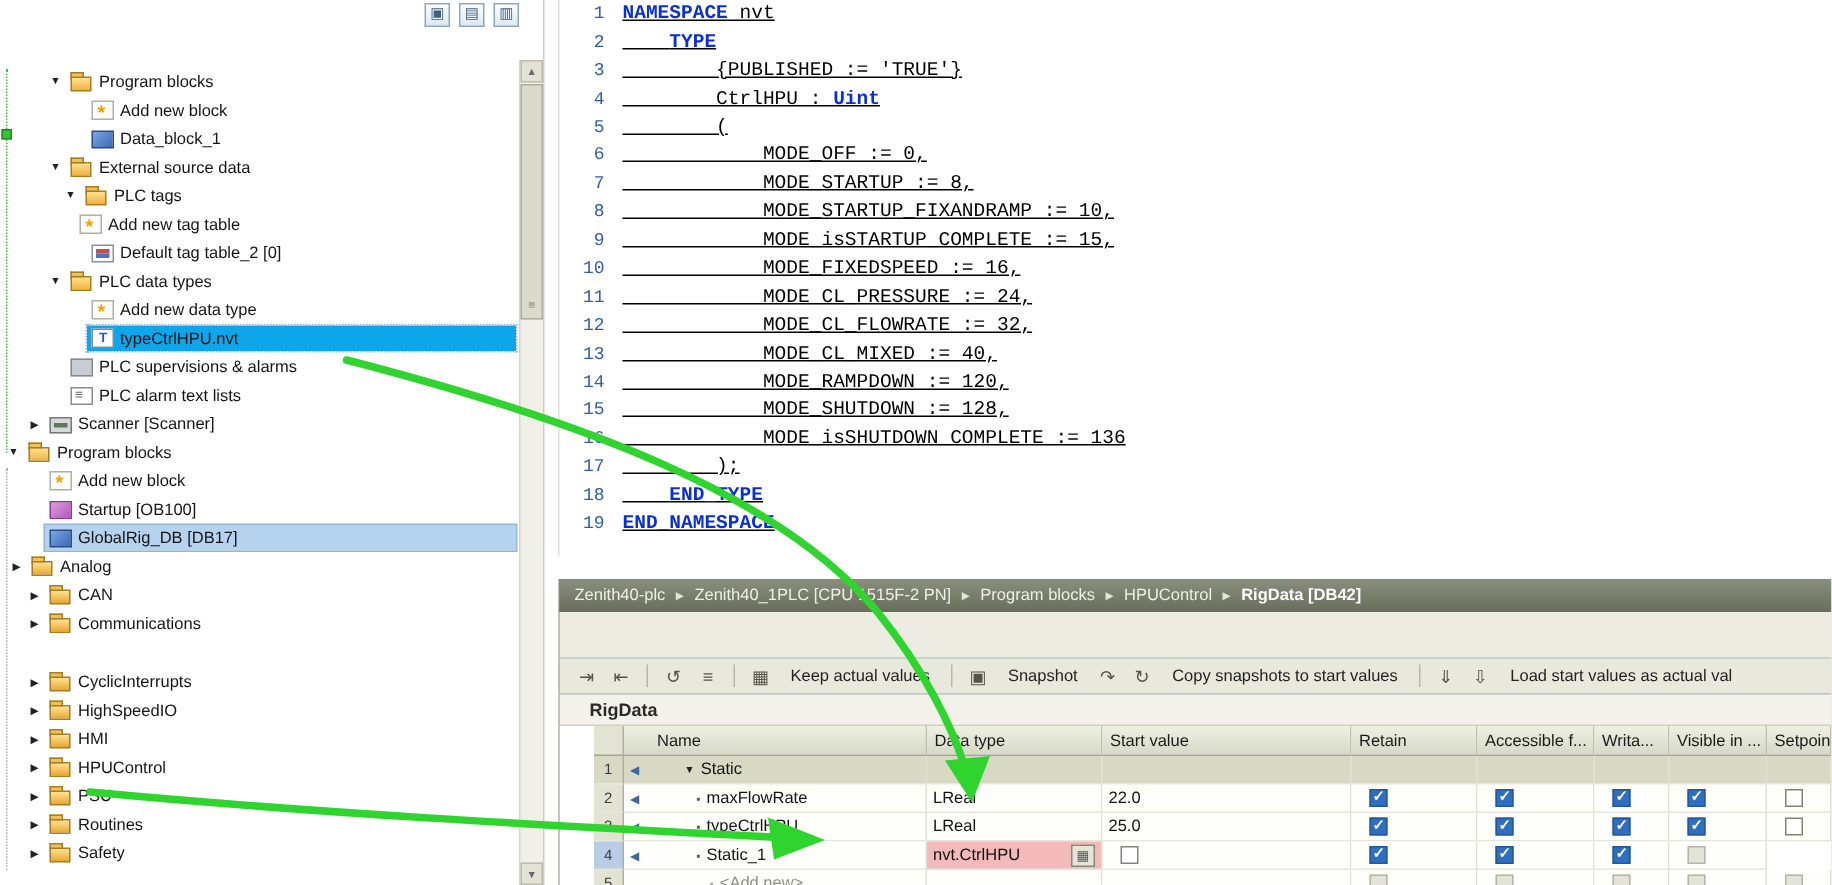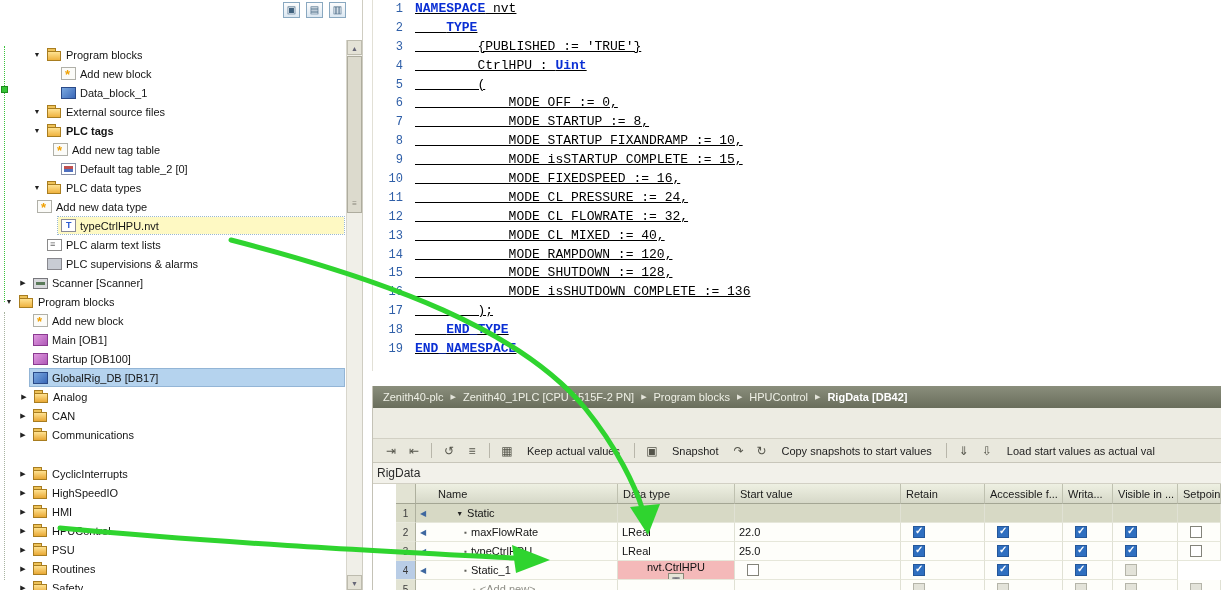--- a/index.html
+++ b/index.html
@@ -9,21 +9,21 @@
 
   
   .left-panel{position:absolute;left:0;top:0;width:363px;height:590px;background:#fff;border-right:1px solid #cfcdc2;}
   .panel-top-buttons{position:absolute;top:2px;right:16px;display:flex;gap:6px;z-index:5;}
   .pbtn{width:17px;height:16px;border:1px solid #89a8c0;background:linear-gradient(#fdfdfd,#dce8f2);color:#3f617e;font-size:10px;line-height:14px;text-align:center;}
   .tree{position:absolute;top:45px;left:0;right:16px;bottom:0;overflow:hidden;}
   .tree-row{height:19px;display:flex;align-items:center;white-space:nowrap;}
   .expander{width:14px;flex:0 0 14px;font-size:7px;color:#222;text-align:center;}
   .row-inner{flex:1;min-width:0;display:flex;align-items:center;height:17px;padding:0 3px;margin-right:2px;}
   .row-inner.sel-strong{background:#b5d3ee;outline:1px solid #93b5d6;}
-  .row-inner.sel-light{background:#fef9c3;outline:1px dotted #9ab8d0;}
+  .row-inner.sel-light{background:#0ea5e9;outline:1px dotted #9ab8d0;}
   .tlabel{font-size:11px;color:#151515;overflow:hidden;text-overflow:ellipsis;}
   .ticon{width:15px;height:13px;flex:0 0 15px;margin-right:4px;position:relative;display:inline-block;}
   [class*="ic-folder"]::before{content:"";position:absolute;left:0;top:0;width:7px;height:4px;background:#eec258;border:1px solid #a87d20;border-bottom:none;}
   [class*="ic-folder"]::after{content:"";position:absolute;left:0;top:3px;right:1px;bottom:0;background:linear-gradient(#ffe291,#eeb23f);border:1px solid #a87d20;}
   .ic-folder-group::after{background:linear-gradient(#ffe291,#e8a835);}
   .ic-add-item{background:#fbfbf8;border:1px solid #b0b0a8;width:13px;height:13px;}
   .ic-add-item::before{content:"*";position:absolute;left:3px;top:-1px;color:#f0a000;font-weight:bold;font-size:13px;}
   .ic-block-db{width:12px;height:12px;margin-top:1px;background:linear-gradient(135deg,#7aa8e0,#3a68b8);border:1px solid #2a4a88;}
   .ic-block-ob{width:12px;height:12px;margin-top:1px;background:linear-gradient(135deg,#e09ae0,#b05ab8);border:1px solid #8a3a90;}
   .ic-tag-table{background:#fff;border:1px solid #8890a8;width:13px;height:12px;}
@@ -57,37 +57,37 @@
   .bottom{position:absolute;left:372px;top:386px;width:849px;height:219px;background:#0f766e;border-left:1px solid #c4c2b6;}
   .breadcrumb{height:22px;background:linear-gradient(#8a8e7c,#696d5b);display:flex;align-items:center;color:#fff;padding-left:10px;gap:7px;}
   .crumb{color:#eff0e6;font-size:11px;}
   .crumb.last{font-weight:bold;color:#fff;}
   .crumb-sep{font-size:7px;color:#e4e4da;}
   .band{height:31px;background:#edece3;border-bottom:1px solid #d2d0c4;}
   .db-toolbar{height:24px;background:#e9e8dd;display:flex;align-items:center;padding-left:8px;gap:3px;border-bottom:1px solid #c8c6ba;}
   .tb-icon{width:20px;height:18px;text-align:center;line-height:17px;color:#54544a;font-size:12px;border:1px solid transparent;}
   .tb-label{font-size:11px;color:#222;margin:0 7px;white-space:nowrap;}
   .tb-sep{width:1px;height:15px;background:#b8b6aa;margin:0 4px;}
-  .db-title{height:21px;background:#f2f1ea;border-bottom:1px solid #d2d0c4;display:flex;align-items:center;padding-left:4px;font-weight:normal;font-size:12px;color:#2a2a2a;}
+  .db-title{height:21px;background:#f2f1ea;border-bottom:1px solid #d2d0c4;display:flex;align-items:center;padding-left:20px;font-weight:bold;font-size:12px;color:#2a2a2a;}
   .db-table{position:absolute;left:0;top:98px;right:0;bottom:0;background:#fff;}
   .tr{display:grid;grid-template-columns:20px 202px 117px 166px 84px 78px 50px 65px minmax(0,1fr);padding-left:23px;}
   .th{height:20px;background:linear-gradient(#eef0e2,#d6d8c8);border-right:1px solid #bfc1b0;border-bottom:1px solid #a4a694;font-size:11px;color:#1a1a1a;display:flex;align-items:center;padding:0 5px;white-space:nowrap;overflow:hidden;}
   .th.name-h{padding-left:22px;}
   .td{height:19px;background:#fefefa;border-right:1px solid #e0e1d4;border-bottom:1px solid #e6e7da;display:flex;align-items:center;padding:0 4px;font-size:11px;white-space:nowrap;overflow:hidden;}
   .numcell{background:#e2e3d3;border-right:1px solid #aeb09e;justify-content:center;color:#3a3a3a;font-size:10px;padding:0;}
   .numcell.cur{background:#b9cde6;}
   .tr.group .td{background:#d7d9c5;}
   .rowicon{color:#3f68a0;font-size:8px;flex:0 0 auto;}
   .nspacer{display:inline-block;flex:0 0 auto;}
   .gexp{font-size:7px;color:#222;margin-right:4px;}
   .bullet{font-size:8px;color:#5e5e58;margin-right:4px;}
   .bullet.gray{color:#b0b0a6;}
   .nlabel{color:#141414;}
   .nlabel.addnew{color:#8e8e86;}
-  .dtcell.dt-error{background:#f4b9b9;flex-direction:column;}
+  .dtcell.dt-error{background:#f4b9b9;}
   .dttext{flex:1;}
   .dtbtn{width:16px;height:15px;flex:0 0 16px;background:#e6e4d6;border:1px solid #8a8878;font-size:9px;line-height:13px;text-align:center;color:#556;}
   .svcell.editing{padding:0 2px;}
   .sv-input{flex:1;height:15px;border:1px solid #9aa8b8;background:#fff;display:flex;align-items:center;padding:0 4px;}
   .sv-ph{color:#a6a6a2;}
   .cbcell{padding-left:12px;}
   .cb{width:12px;height:12px;border:1px solid #83837a;background:#fff;position:relative;flex:0 0 12px;}
   .cb.checked{background:#2f6fc0;border-color:#24579a;}
   .cb.checked::after{content:"✓";position:absolute;left:1px;top:-2px;color:#fff;font-size:10px;font-weight:bold;}
   .cb.disabled{background:#e3e3d9;border-color:#b5b5a9;}
@@ -128,24 +128,24 @@
           <span class="expander"></span>
           <span class="row-inner">
             <span class="ticon ic-block-db"></span>
             <span class="tlabel">Data_block_1</span>
           </span>
         </div>
         <div class="tree-row" style="padding-left: 30px;">
           <span class="expander">▼</span>
           <span class="row-inner">
             <span class="ticon ic-folder-plain"></span>
-            <span class="tlabel">External source files</span>
-          </span>
-        </div>
-        <div class="tree-row" style="padding-left: 30px; font-weight: bold;">
+            <span class="tlabel">External source data</span>
+          </span>
+        </div>
+        <div class="tree-row" style="padding-left: 40px;">
           <span class="expander">▼</span>
           <span class="row-inner">
             <span class="ticon ic-folder-tags"></span>
             <span class="tlabel">PLC tags</span>
           </span>
         </div>
         <div class="tree-row" style="padding-left: 36px;">
           <span class="expander"></span>
           <span class="row-inner">
             <span class="ticon ic-add-item"></span>
@@ -159,91 +159,84 @@
             <span class="tlabel">Default tag table_2 [0]</span>
           </span>
         </div>
         <div class="tree-row" style="padding-left: 30px;">
           <span class="expander">▼</span>
           <span class="row-inner">
             <span class="ticon ic-folder-types"></span>
             <span class="tlabel">PLC data types</span>
           </span>
         </div>
-        <div class="tree-row" style="padding-left: 20px;">
+        <div class="tree-row" style="padding-left: 44px;">
           <span class="expander"></span>
           <span class="row-inner">
             <span class="ticon ic-add-item"></span>
             <span class="tlabel">Add new data type</span>
           </span>
         </div>
         <div class="tree-row" style="padding-left: 44px;">
           <span class="expander"></span>
           <span class="row-inner sel-light">
             <span class="ticon ic-udt"></span>
             <span class="tlabel">typeCtrlHPU.nvt</span>
           </span>
         </div>
         <div class="tree-row" style="padding-left: 30px;">
           <span class="expander"></span>
           <span class="row-inner">
+            <span class="ticon ic-supervisions"></span>
+            <span class="tlabel">PLC supervisions &amp; alarms</span>
+          </span>
+        </div>
+        <div class="tree-row" style="padding-left: 30px;">
+          <span class="expander"></span>
+          <span class="row-inner">
             <span class="ticon ic-alarm-list"></span>
             <span class="tlabel">PLC alarm text lists</span>
           </span>
         </div>
-        <div class="tree-row" style="padding-left: 30px;">
-          <span class="expander"></span>
-          <span class="row-inner">
-            <span class="ticon ic-supervisions"></span>
-            <span class="tlabel">PLC supervisions &amp; alarms</span>
-          </span>
-        </div>
         <div class="tree-row" style="padding-left: 16px;">
           <span class="expander">▶</span>
           <span class="row-inner">
             <span class="ticon ic-device"></span>
             <span class="tlabel">Scanner [Scanner]</span>
           </span>
         </div>
         <div class="tree-row" style="padding-left: 2px;">
           <span class="expander">▼</span>
           <span class="row-inner">
             <span class="ticon ic-folder-program"></span>
             <span class="tlabel">Program blocks</span>
           </span>
         </div>
         <div class="tree-row" style="padding-left: 16px;">
           <span class="expander"></span>
           <span class="row-inner">
             <span class="ticon ic-add-item"></span>
             <span class="tlabel">Add new block</span>
-          </span>
-        </div>
-        <div class="tree-row" style="padding-left: 16px;">
-          <span class="expander"></span>
-          <span class="row-inner">
-            <span class="ticon ic-block-ob"></span>
-            <span class="tlabel">Main [OB1]</span>
           </span>
         </div>
         <div class="tree-row" style="padding-left: 16px;">
           <span class="expander"></span>
           <span class="row-inner">
             <span class="ticon ic-block-ob"></span>
             <span class="tlabel">Startup [OB100]</span>
           </span>
         </div>
         <div class="tree-row" style="padding-left: 16px;">
           <span class="expander"></span>
           <span class="row-inner sel-strong">
             <span class="ticon ic-block-db"></span>
             <span class="tlabel">GlobalRig_DB [DB17]</span>
           </span>
         </div>
-        <div class="tree-row" style="padding-left: 17px;">
+        <div class="tree-row" style="padding-left: 4px;">
           <span class="expander">▶</span>
           <span class="row-inner">
             <span class="ticon ic-folder-group"></span>
             <span class="tlabel">Analog</span>
           </span>
         </div>
         <div class="tree-row" style="padding-left: 16px;">
           <span class="expander">▶</span>
           <span class="row-inner">
             <span class="ticon ic-folder-group"></span>

